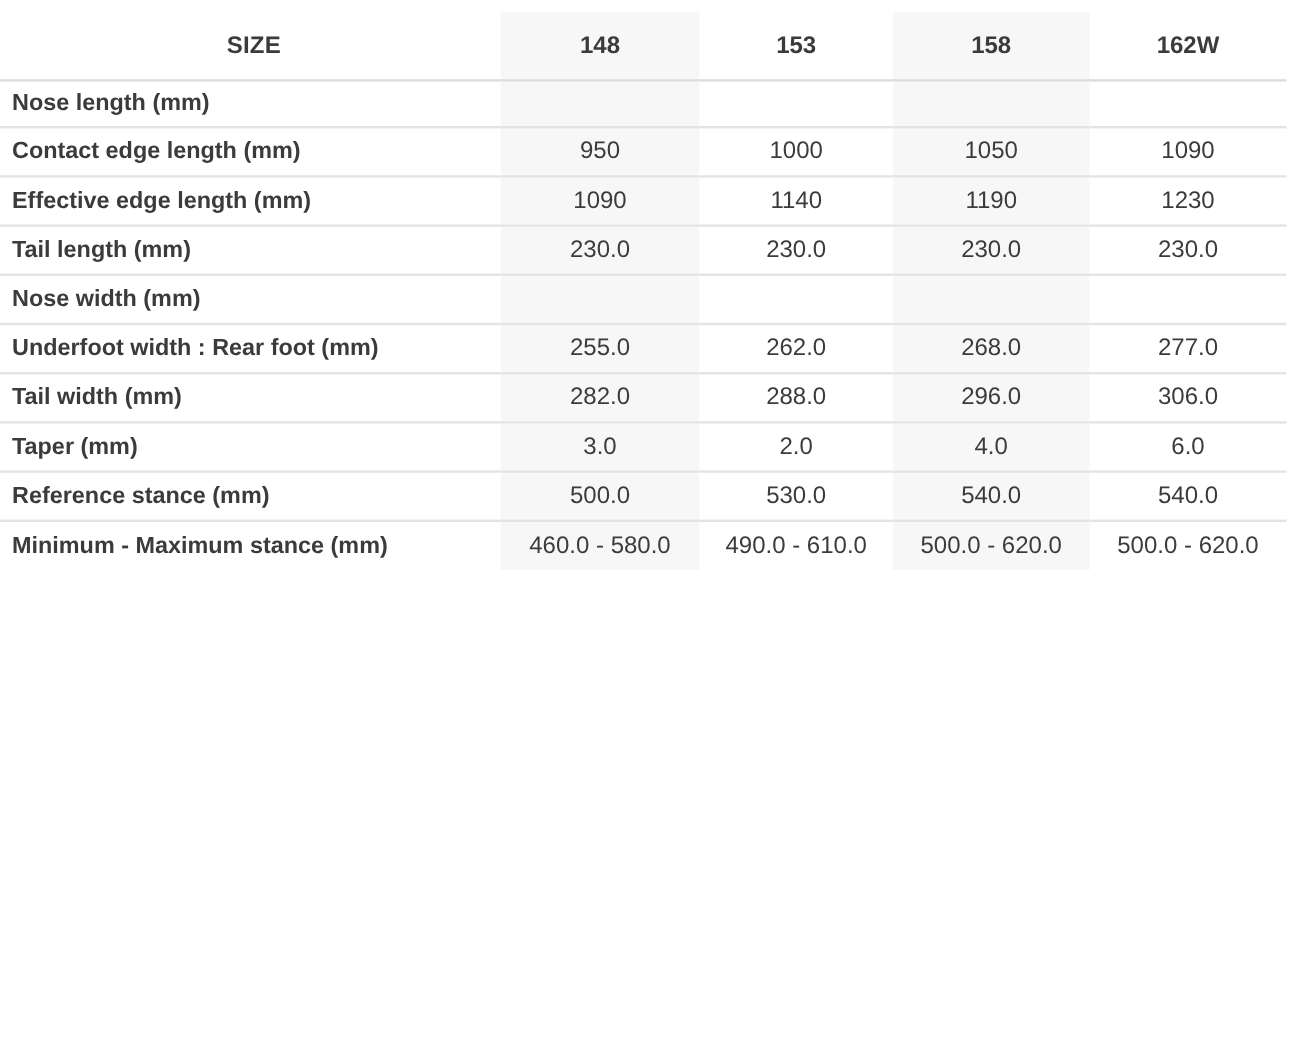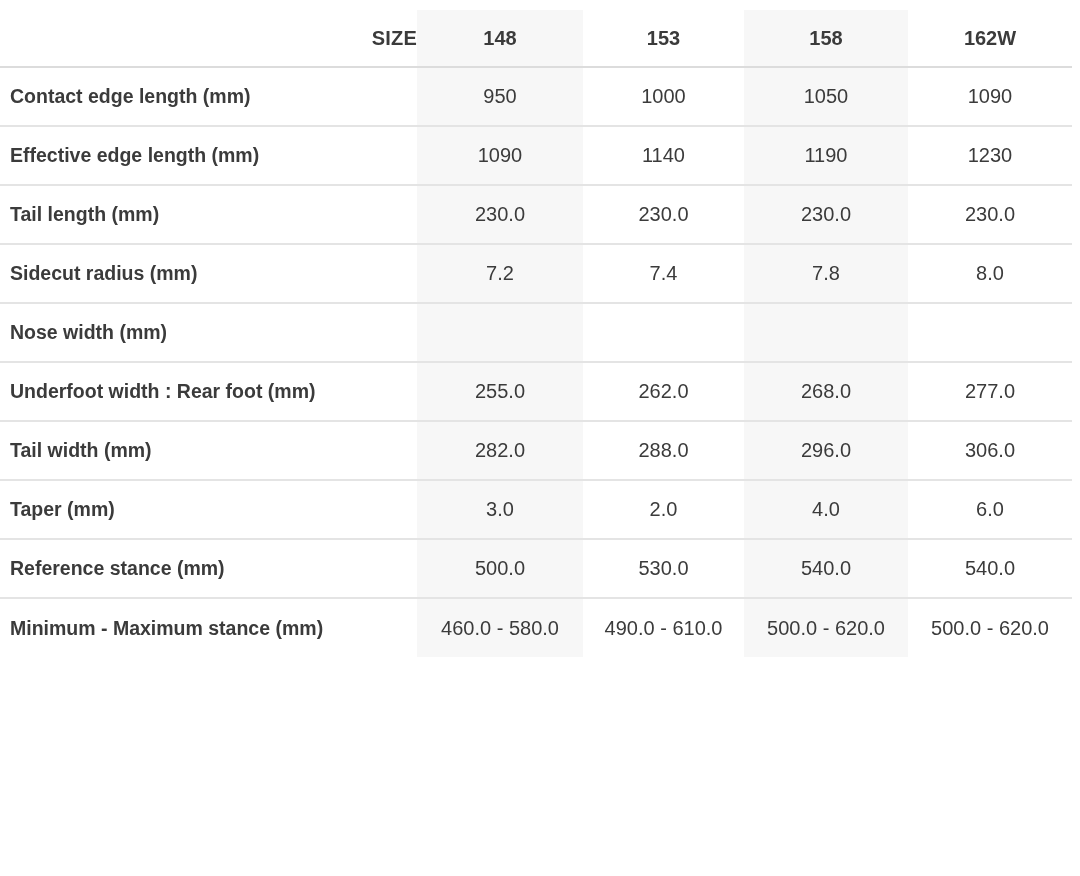--- a/index.html
+++ b/index.html
@@ -36,34 +36,34 @@
     padding: 0;
     vertical-align: middle;
     white-space: nowrap;
     overflow: hidden;
   }
 
   
   thead tr { height: 57px; }
   thead th { border-bottom: 2px solid var(--header-border); }
   th.size-label {
-    text-align: right;
+    text-align: center;
     padding-left: 6px;
     font-size: 20px;
     font-weight: 700;
     letter-spacing: 0.2px;
   }
   thead th.val {
     text-align: center;
     font-size: 20px;
     font-weight: 700;
   }
 
   
-  tbody tr { height: 59px; }
+  tbody tr { height: 41px; }
   tbody tr.short { height: 39px; }
   tbody td, tbody th { border-bottom: 2px solid var(--border); }
   tbody tr:last-child td,
   tbody tr:last-child th { border-bottom: none; }
 
   th.row-label {
     text-align: left;
     padding-left: 10px;
     font-size: 19.5px;
     font-weight: 700;
@@ -94,47 +94,47 @@
       <th class="size-label">SIZE</th>
 
     <th class="val stripe">148</th>
         <th class="val">153</th>
         <th class="val stripe">158</th>
         <th class="val">162W</th>
       </tr>
   </thead>
   <tbody>
 
+  <tr class="short">
+        <th class="row-label">Nose length (mm)</th>
+        <td class="val stripe"></td>
+        <td class="val"></td>
+        <td class="val stripe"></td>
+        <td class="val"></td>
+      </tr>
       <tr>
         <th class="row-label">Contact edge length (mm)</th>
         <td class="val stripe">950</td>
         <td class="val">1000</td>
         <td class="val stripe">1050</td>
         <td class="val">1090</td>
       </tr>
       <tr>
         <th class="row-label">Effective edge length (mm)</th>
         <td class="val stripe">1090</td>
         <td class="val">1140</td>
         <td class="val stripe">1190</td>
         <td class="val">1230</td>
       </tr>
       <tr>
         <th class="row-label">Tail length (mm)</th>
         <td class="val stripe">230.0</td>
         <td class="val">230.0</td>
         <td class="val stripe">230.0</td>
         <td class="val">230.0</td>
-      </tr>
-      <tr>
-        <th class="row-label">Sidecut radius (mm)</th>
-        <td class="val stripe">7.2</td>
-        <td class="val">7.4</td>
-        <td class="val stripe">7.8</td>
-        <td class="val">8.0</td>
       </tr>
       <tr>
         <th class="row-label">Nose width (mm)</th>
         <td class="val stripe"></td>
         <td class="val"></td>
         <td class="val stripe"></td>
         <td class="val"></td>
       </tr>
       <tr>
         <th class="row-label">Underfoot width : Rear foot (mm)</th>

